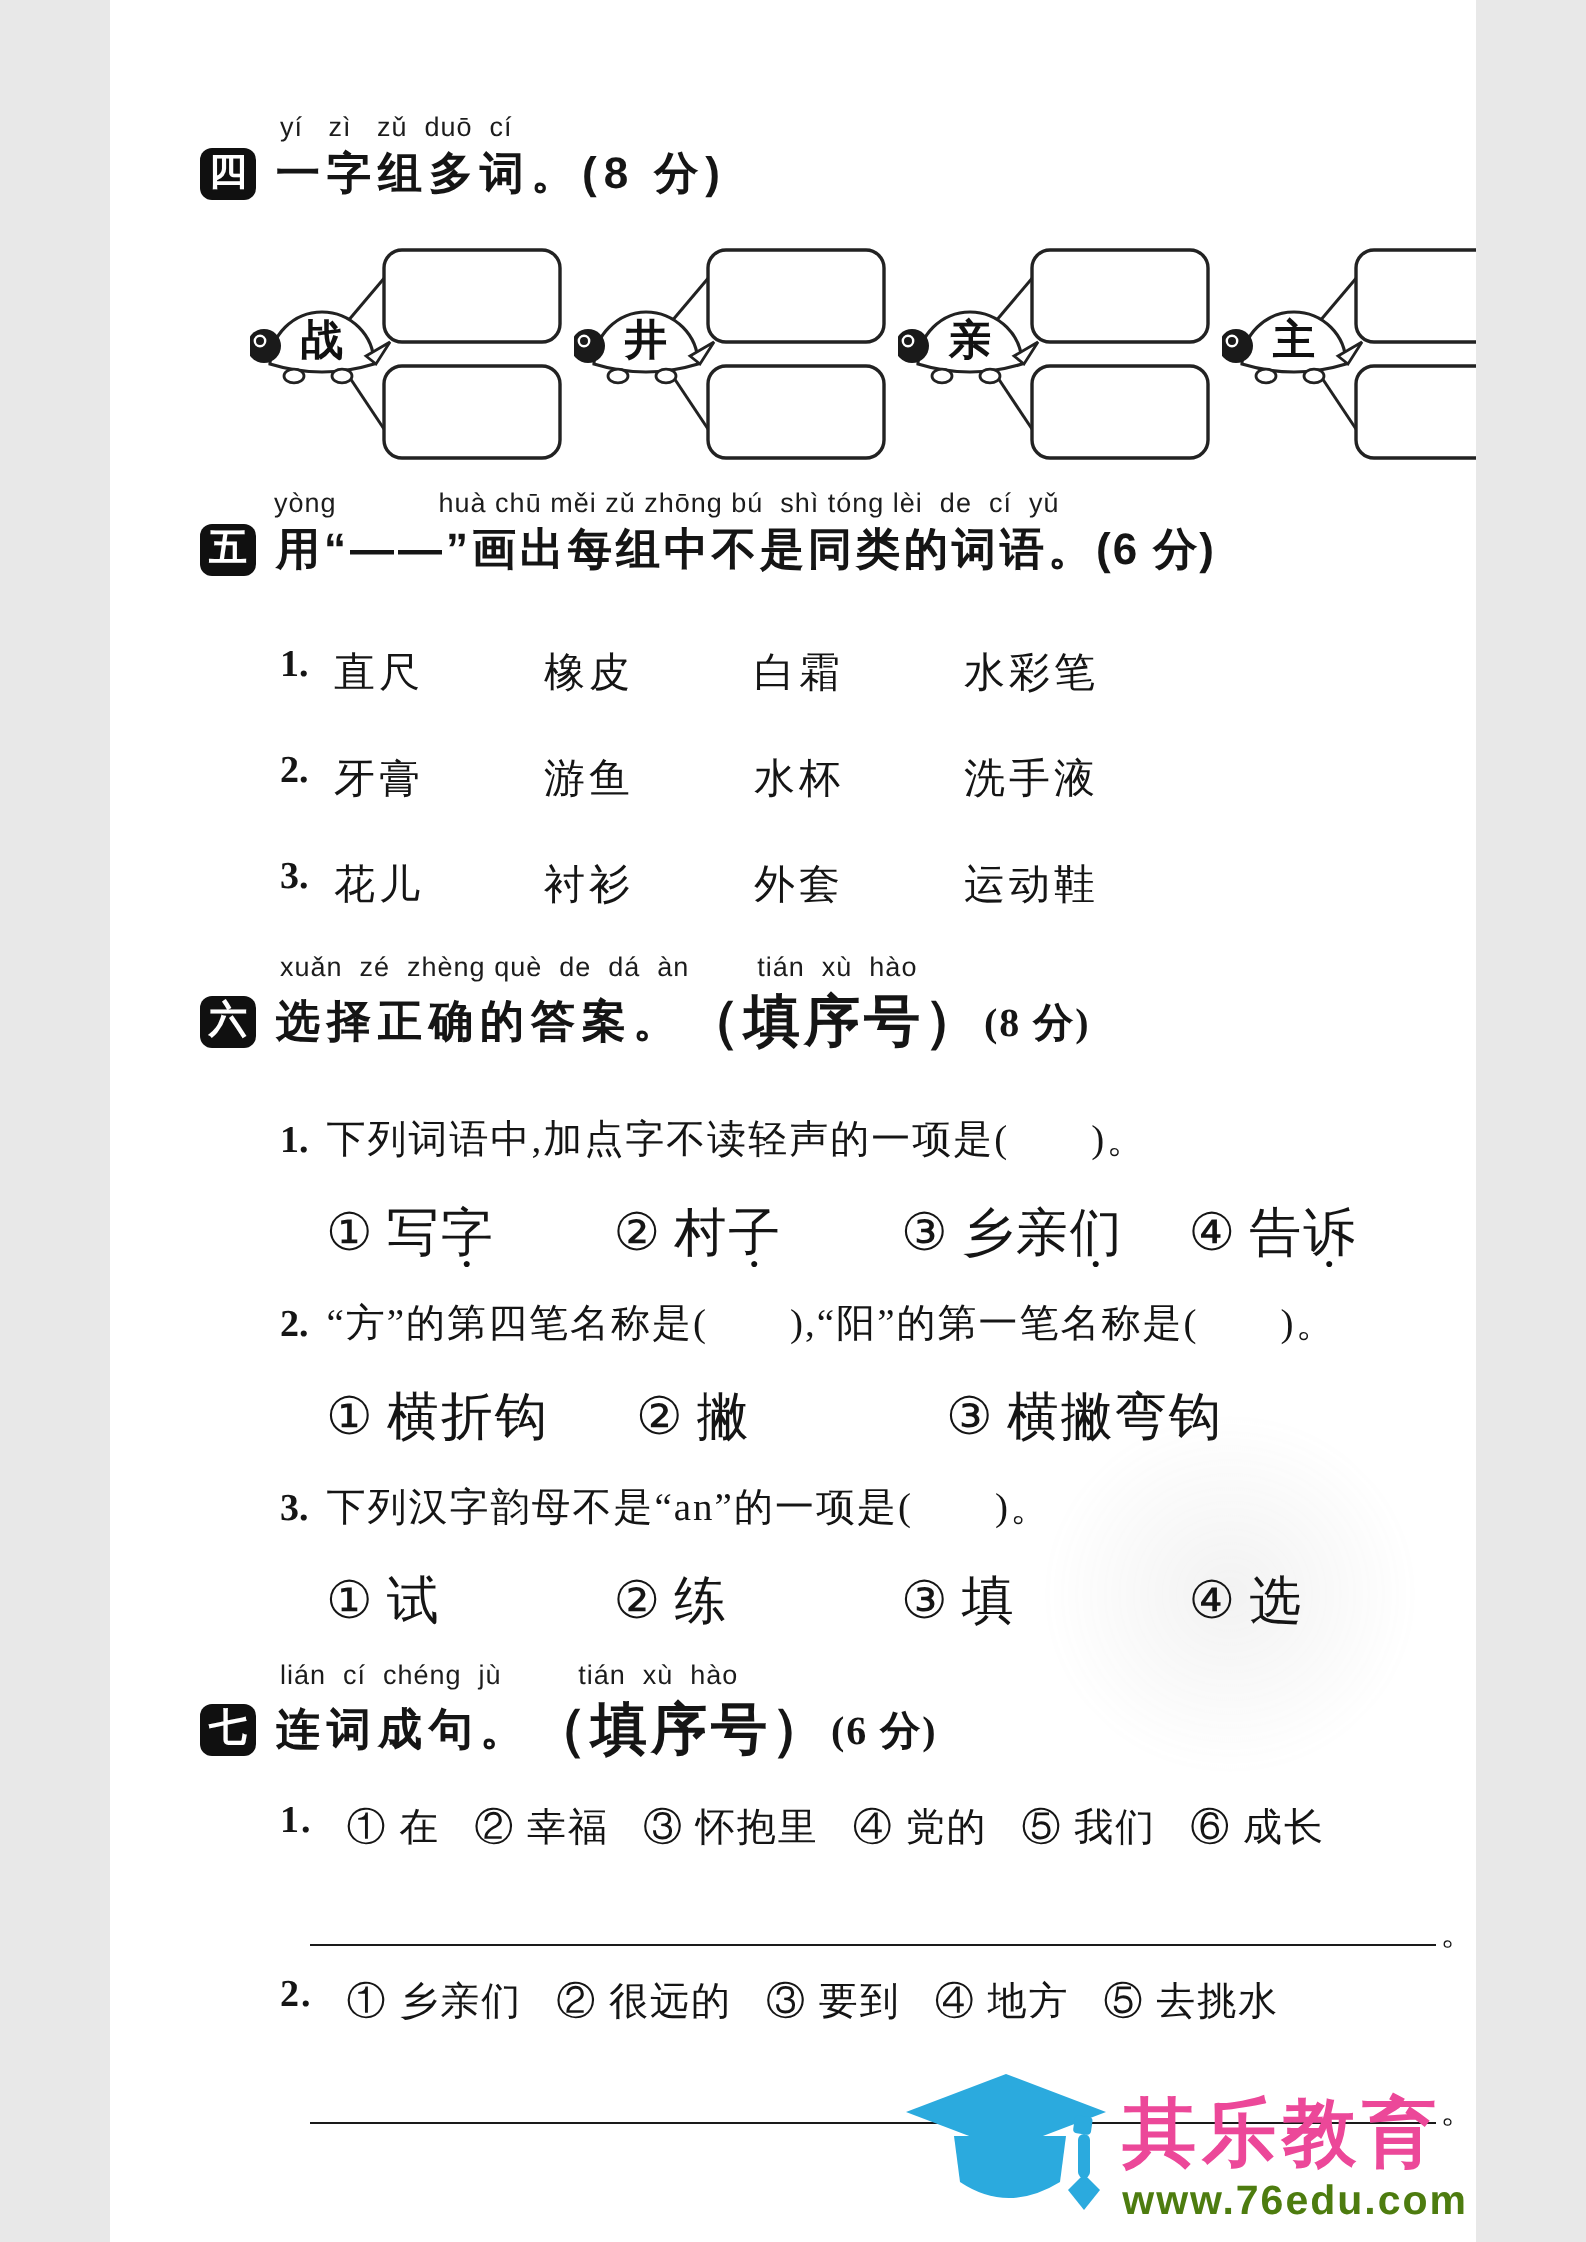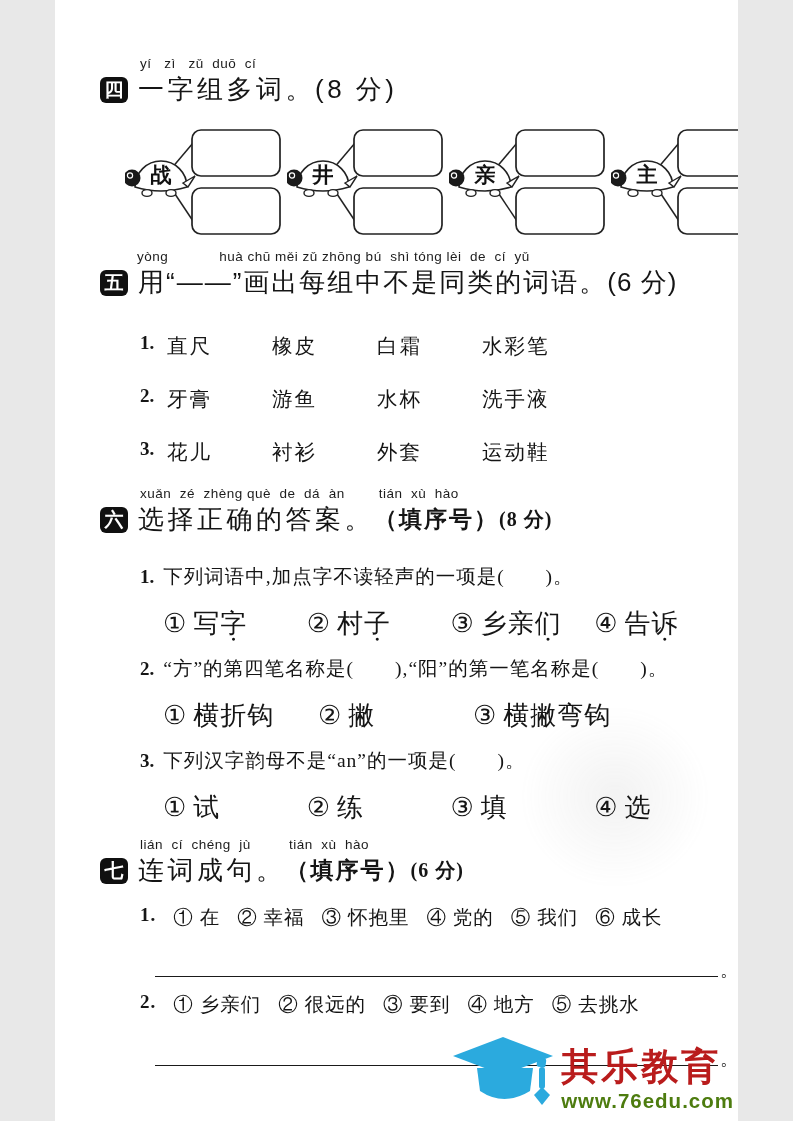--- a/index.html
+++ b/index.html
@@ -7,23 +7,23 @@
   .page { position:relative; width:683px; height:1121px; background:#fff; margin:0 auto;
           color:#151515; overflow:hidden; }
   .content { position:absolute; top:56px; left:0; width:100%; }
 
   .pinyin { font-family:"Liberation Sans",sans-serif; font-size:13.5px; white-space:pre;
             color:#1c1c1c; letter-spacing:0.5px; margin-left:85px; }
   .sec-head { display:flex; align-items:center; margin-left:45px; margin-top:1px; }
   .numbox { display:inline-block; width:28px; height:26px; background:#101010; color:#fff;
             border-radius:6px; text-align:center; font-size:19px; line-height:26px;
             font-weight:700; margin-right:10px; flex:0 0 auto; }
-  .title { font-weight:400; font-size:26px; letter-spacing:3.5px; white-space:nowrap; }
+  .title { font-weight:700; font-size:22px; letter-spacing:3.5px; white-space:nowrap; }
   .kai { font-family:"Liberation Serif",serif; }
-  .note { font-size:23px; font-weight:600; letter-spacing:2px; }
+  .note { font-size:28px; font-weight:600; letter-spacing:2px; }
   .score { font-size:20px; font-weight:700; letter-spacing:1px; }
 
   .turtle-row { display:flex; margin:18px 0 6px 70px; }
   .turtle-group { width:162px; height:114px; flex:0 0 auto; }
   .turtle-group svg { width:100%; height:100%; display:block; }
 
   .sec5 { margin-top:10px; }
   .wrow { display:flex; margin:0 0 0 85px; font-size:20.5px; height:53px; align-items:flex-start; }
   .wnum { width:27px; font-weight:700; font-family:"Liberation Serif",serif; font-size:19px; }
   .wcell { width:105px; letter-spacing:2px; }
@@ -49,21 +49,21 @@
   .aline.w2 { width:622px; }
   .aperiod { font-size:18px; margin-left:2px; line-height:1; transform:translateY(2px); }
 
   .wm { position:absolute; left:430px; top:672px; width:260px; height:250px; border-radius:50%;
         background:radial-gradient(closest-side, rgba(130,130,130,0.10), rgba(130,130,130,0) 72%);
         filter:blur(3px); pointer-events:none; }
 
   .logo { position:absolute; right:0px; bottom:6px; display:flex; align-items:flex-end; z-index:5; }
   .cap { width:104px; height:80px; margin-right:4px; }
   .logo-text { display:flex; flex-direction:column; align-items:flex-start; padding-bottom:2px; padding-right:4px; }
-  .brand { color:#b91c1c; font-size:37px; font-weight:800; letter-spacing:3px; line-height:1.05;
+  .brand { color:#ec4899; font-size:37px; font-weight:800; letter-spacing:3px; line-height:1.05;
            font-family:"Liberation Sans",sans-serif; white-space:nowrap; }
   .site { color:#4d7c0f; font-size:20.5px; font-weight:700; letter-spacing:1px; margin-top:2px;
           font-family:"Liberation Sans",sans-serif; }
 </style>
 </head>
 <body>
 
 <div class="page">
   <div class="wm"></div>
 

